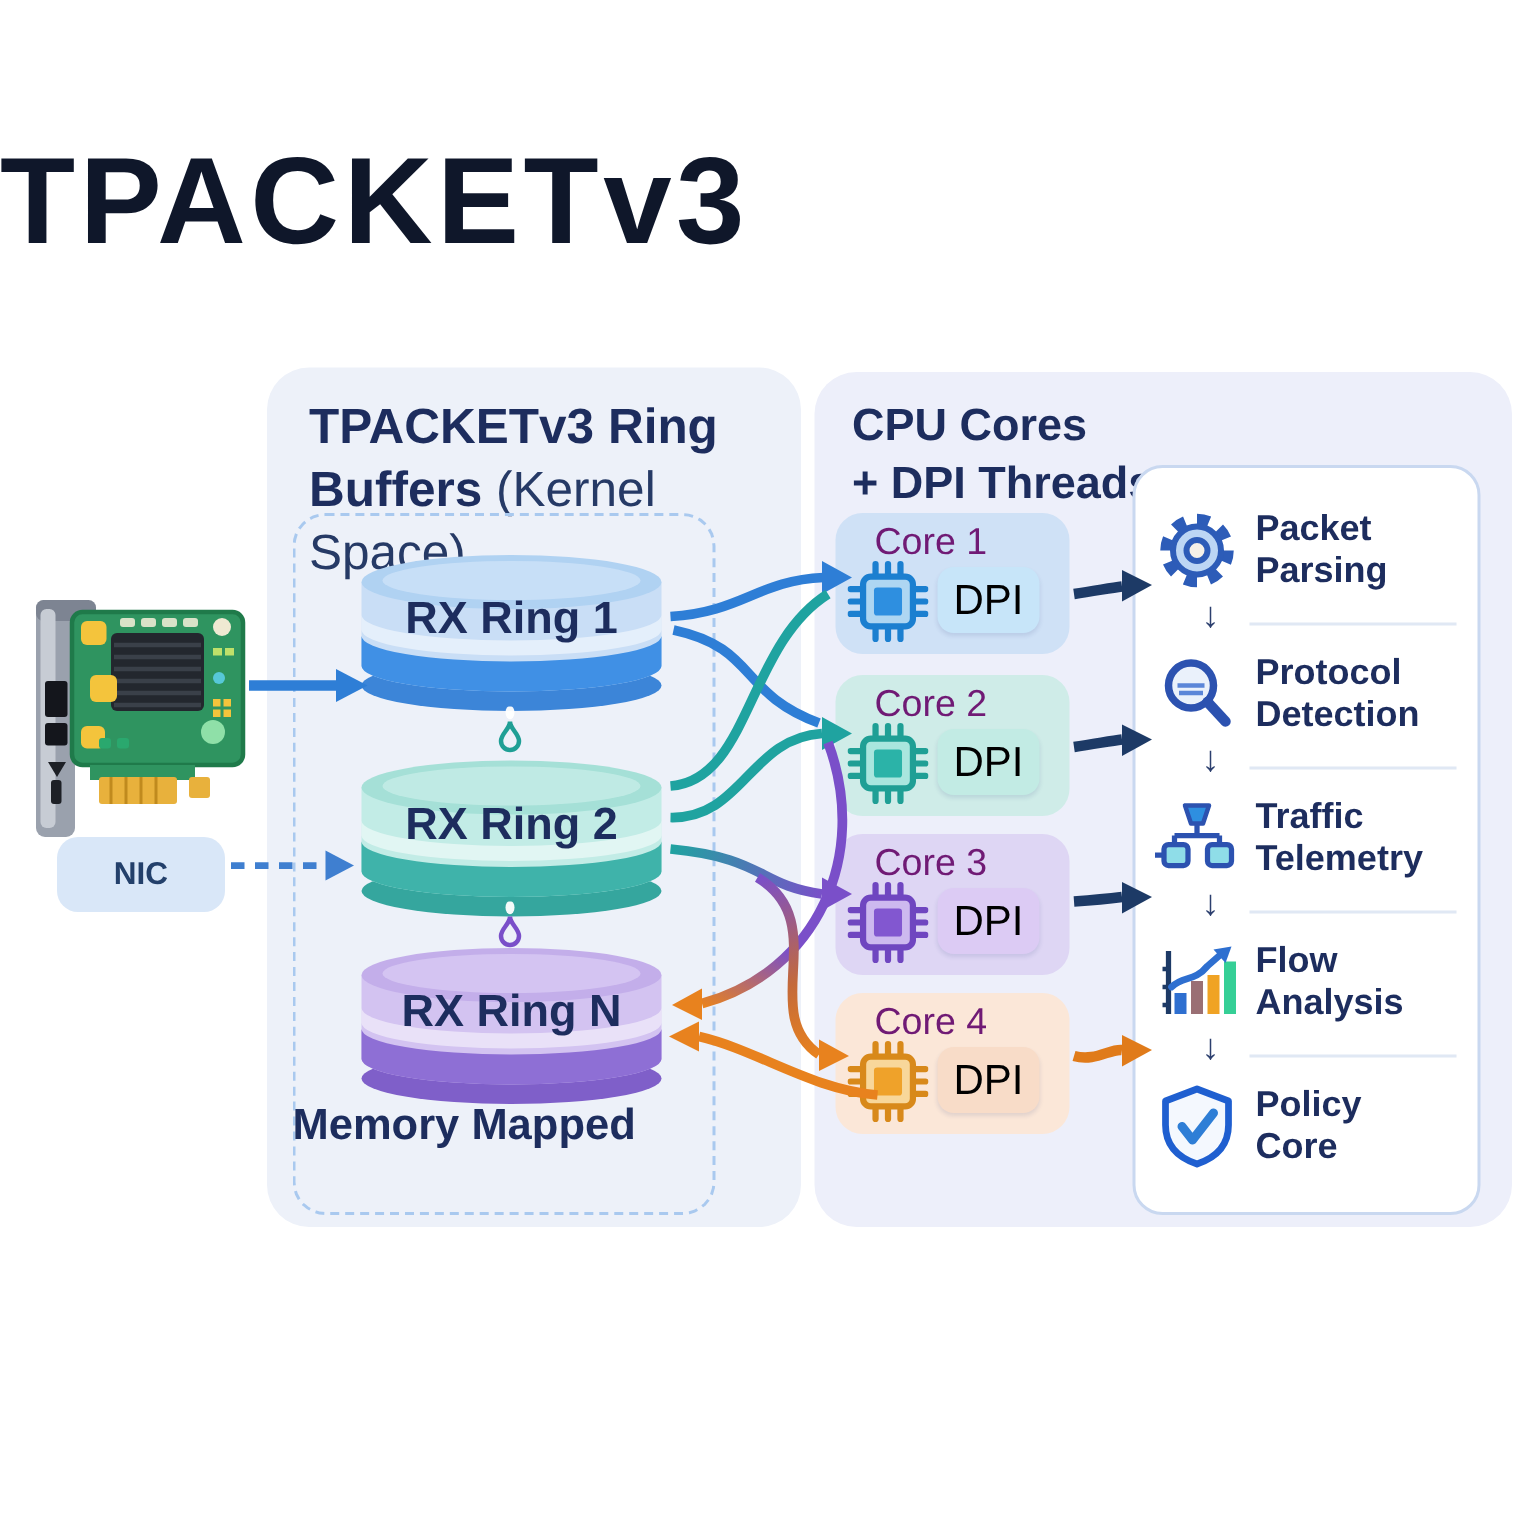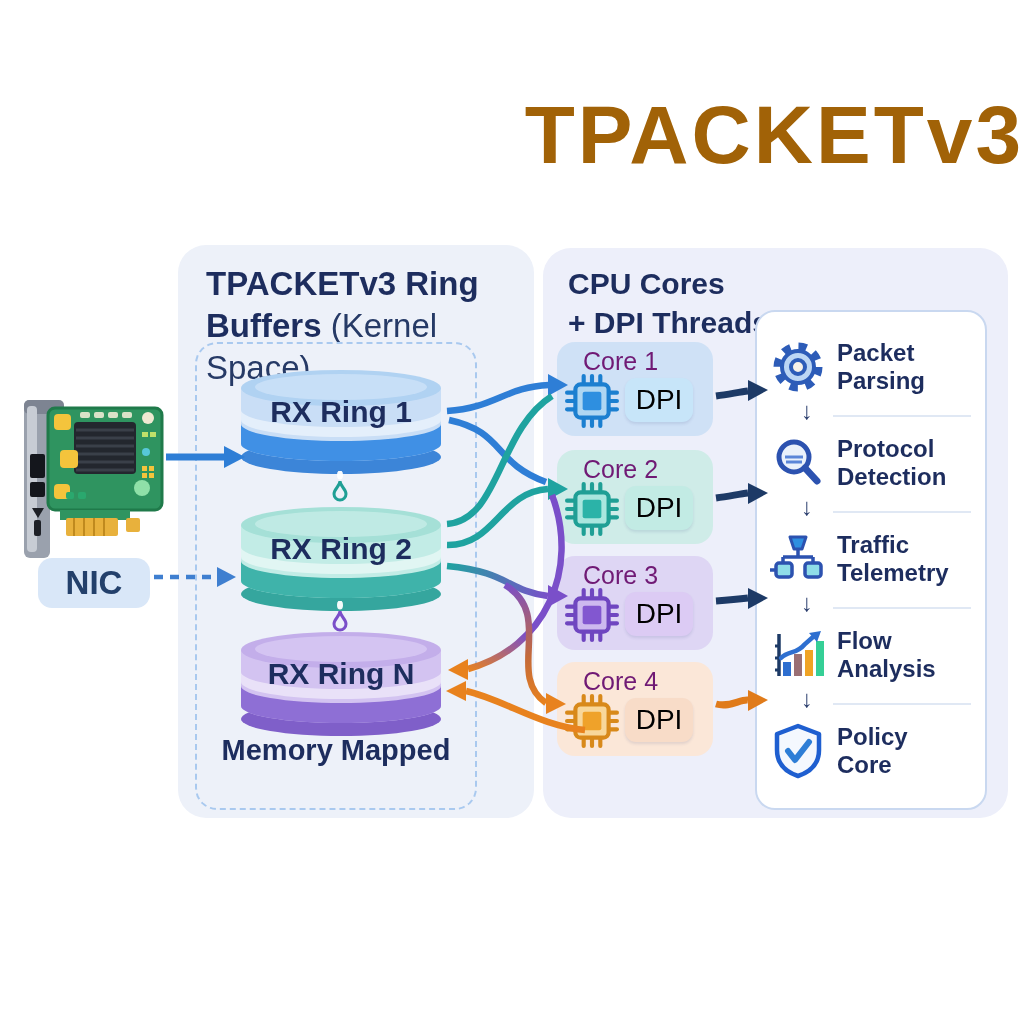--- a/index.html
+++ b/index.html
@@ -1,36 +1,36 @@
 <!DOCTYPE html>
 <html><head>
 <meta charset="utf-8">
 <style>
   html,body{margin:0;padding:0;background:#ffffff;}
   .canvas{position:relative;width:1024px;height:1024px;background:#ffffff;overflow:hidden;
           font-family:"Liberation Sans",sans-serif;color:#1d2d5e;}
-  .title{position:absolute;top:88px;left:0;width:100%;text-align:right;
-         font-size:82px;font-weight:700;color:#a16207;letter-spacing:3px;}
+  .title{position:absolute;top:88px;left:0;width:100%;text-align:left;
+         font-size:82px;font-weight:700;color:#0f172a;letter-spacing:3px;}
   
   .nic-art{position:absolute;left:8px;top:392px;width:172px;height:176px;}
   .nic-label{position:absolute;left:38px;top:558px;width:112px;height:50px;background:#d9e7f8;
              border-radius:14px;display:flex;align-items:center;justify-content:center;
-             font-size:33px;font-weight:700;color:#23406b;}
+             font-size:21px;font-weight:700;color:#23406b;}
   
   .kernel-panel{position:absolute;left:178px;top:245px;width:356px;height:573px;
                 background:#edf1f9;border-radius:28px;}
   .kernel-head{position:absolute;left:28px;top:18px;width:312px;font-size:33px;line-height:1.28;}
   .kernel-head .b{font-weight:700;}
   .kernel-head .n{font-weight:400;color:#263a66;}
   .dashed-box{position:absolute;left:17px;top:97px;width:282px;height:468px;
               border:2.5px dashed #a9c9ef;border-radius:22px;box-sizing:border-box;}
   .ring{position:absolute;left:60px;width:206px;height:112px;}
   .ring text{font-family:"Liberation Sans",sans-serif;font-size:30px;font-weight:700;fill:#1d2d5e;}
   .droplet{position:absolute;left:152px;width:20px;height:36px;}
-  .mem-note{position:absolute;left:17px;top:488px;width:282px;text-align:center;
+  .mem-note{position:absolute;left:17px;top:488px;width:282px;text-align:left;
             font-size:29px;font-weight:600;line-height:1.22;color:#1d2d5e;}
   
   .cpu-panel{position:absolute;left:543px;top:248px;width:465px;height:570px;
              background:#edeffa;border-radius:28px;}
   .cpu-head{position:absolute;left:25px;top:16px;font-size:30px;font-weight:700;line-height:1.3;}
   .core-card{position:absolute;left:14px;width:156px;height:94px;border-radius:18px;}
   .core-card .clabel{position:absolute;left:26px;top:5px;font-size:25px;color:#701a75;}
   .core-card .chip{position:absolute;left:8px;top:32px;width:54px;height:54px;}
   .core-card .dpi{position:absolute;left:68px;top:36px;width:68px;height:44px;border-radius:11px;
                   display:flex;align-items:center;justify-content:center;

